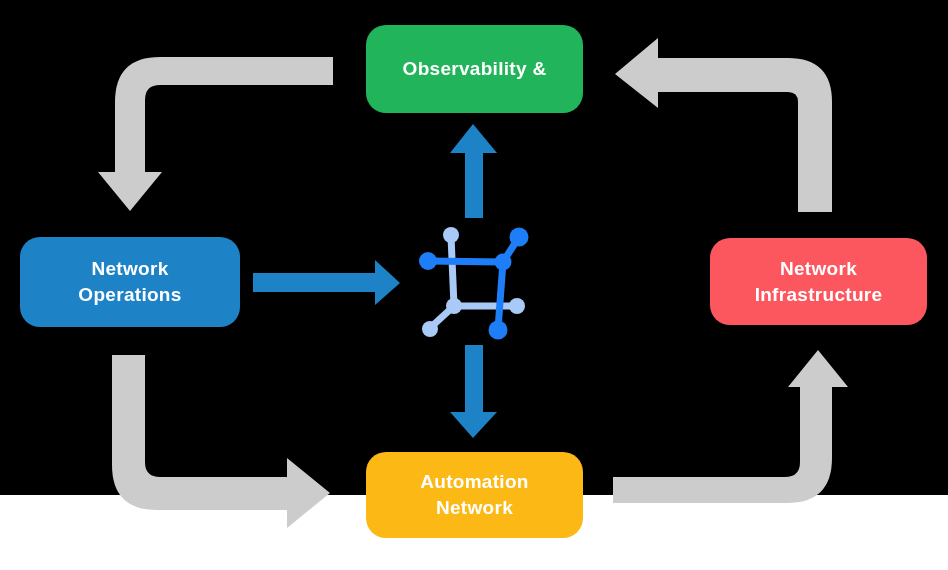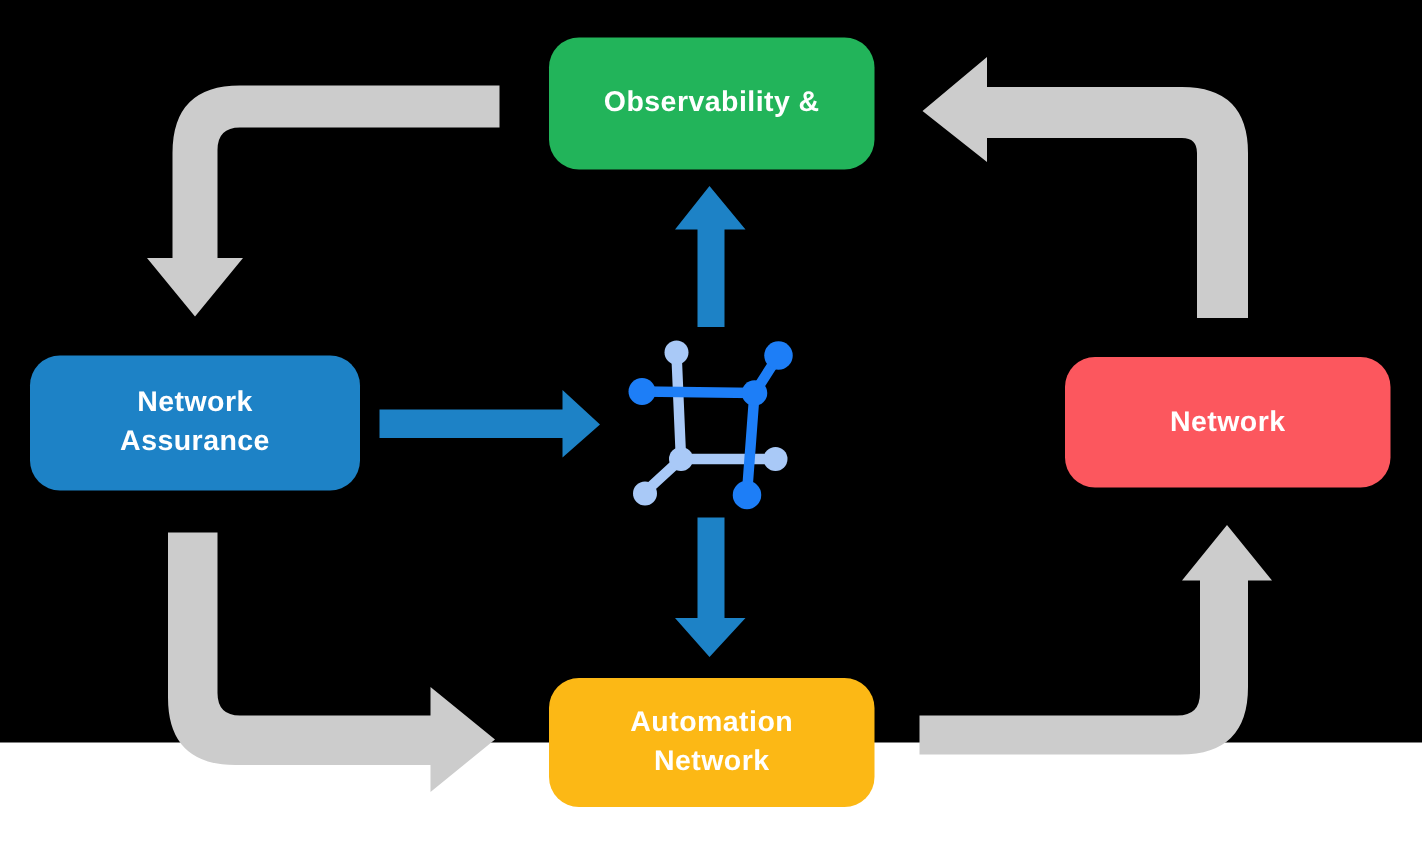--- a/index.html
+++ b/index.html
@@ -84,25 +84,26 @@
       </g>
     </g>
   </svg>
 
   <div class="node node-top" style="background-color: rgb(34, 180, 90);">
     <span>Observability &amp;</span>
   </div>
 
   <div class="node node-left" style="background-color: rgb(29, 130, 198);">
     <span>Network</span>
-    <span>Assurance</span>
+    <span>Operations</span>
   </div>
 
   <div class="node node-right" style="background-color: rgb(252, 87, 94);">
     <span>Network</span>
+    <span>Infrastructure</span>
   </div>
 
   <div class="node node-bottom" style="background-color: rgb(252, 184, 21);">
     <span>Automation</span>
     <span>Network</span>
   </div>
 
 </div>
 
 </body></html>

